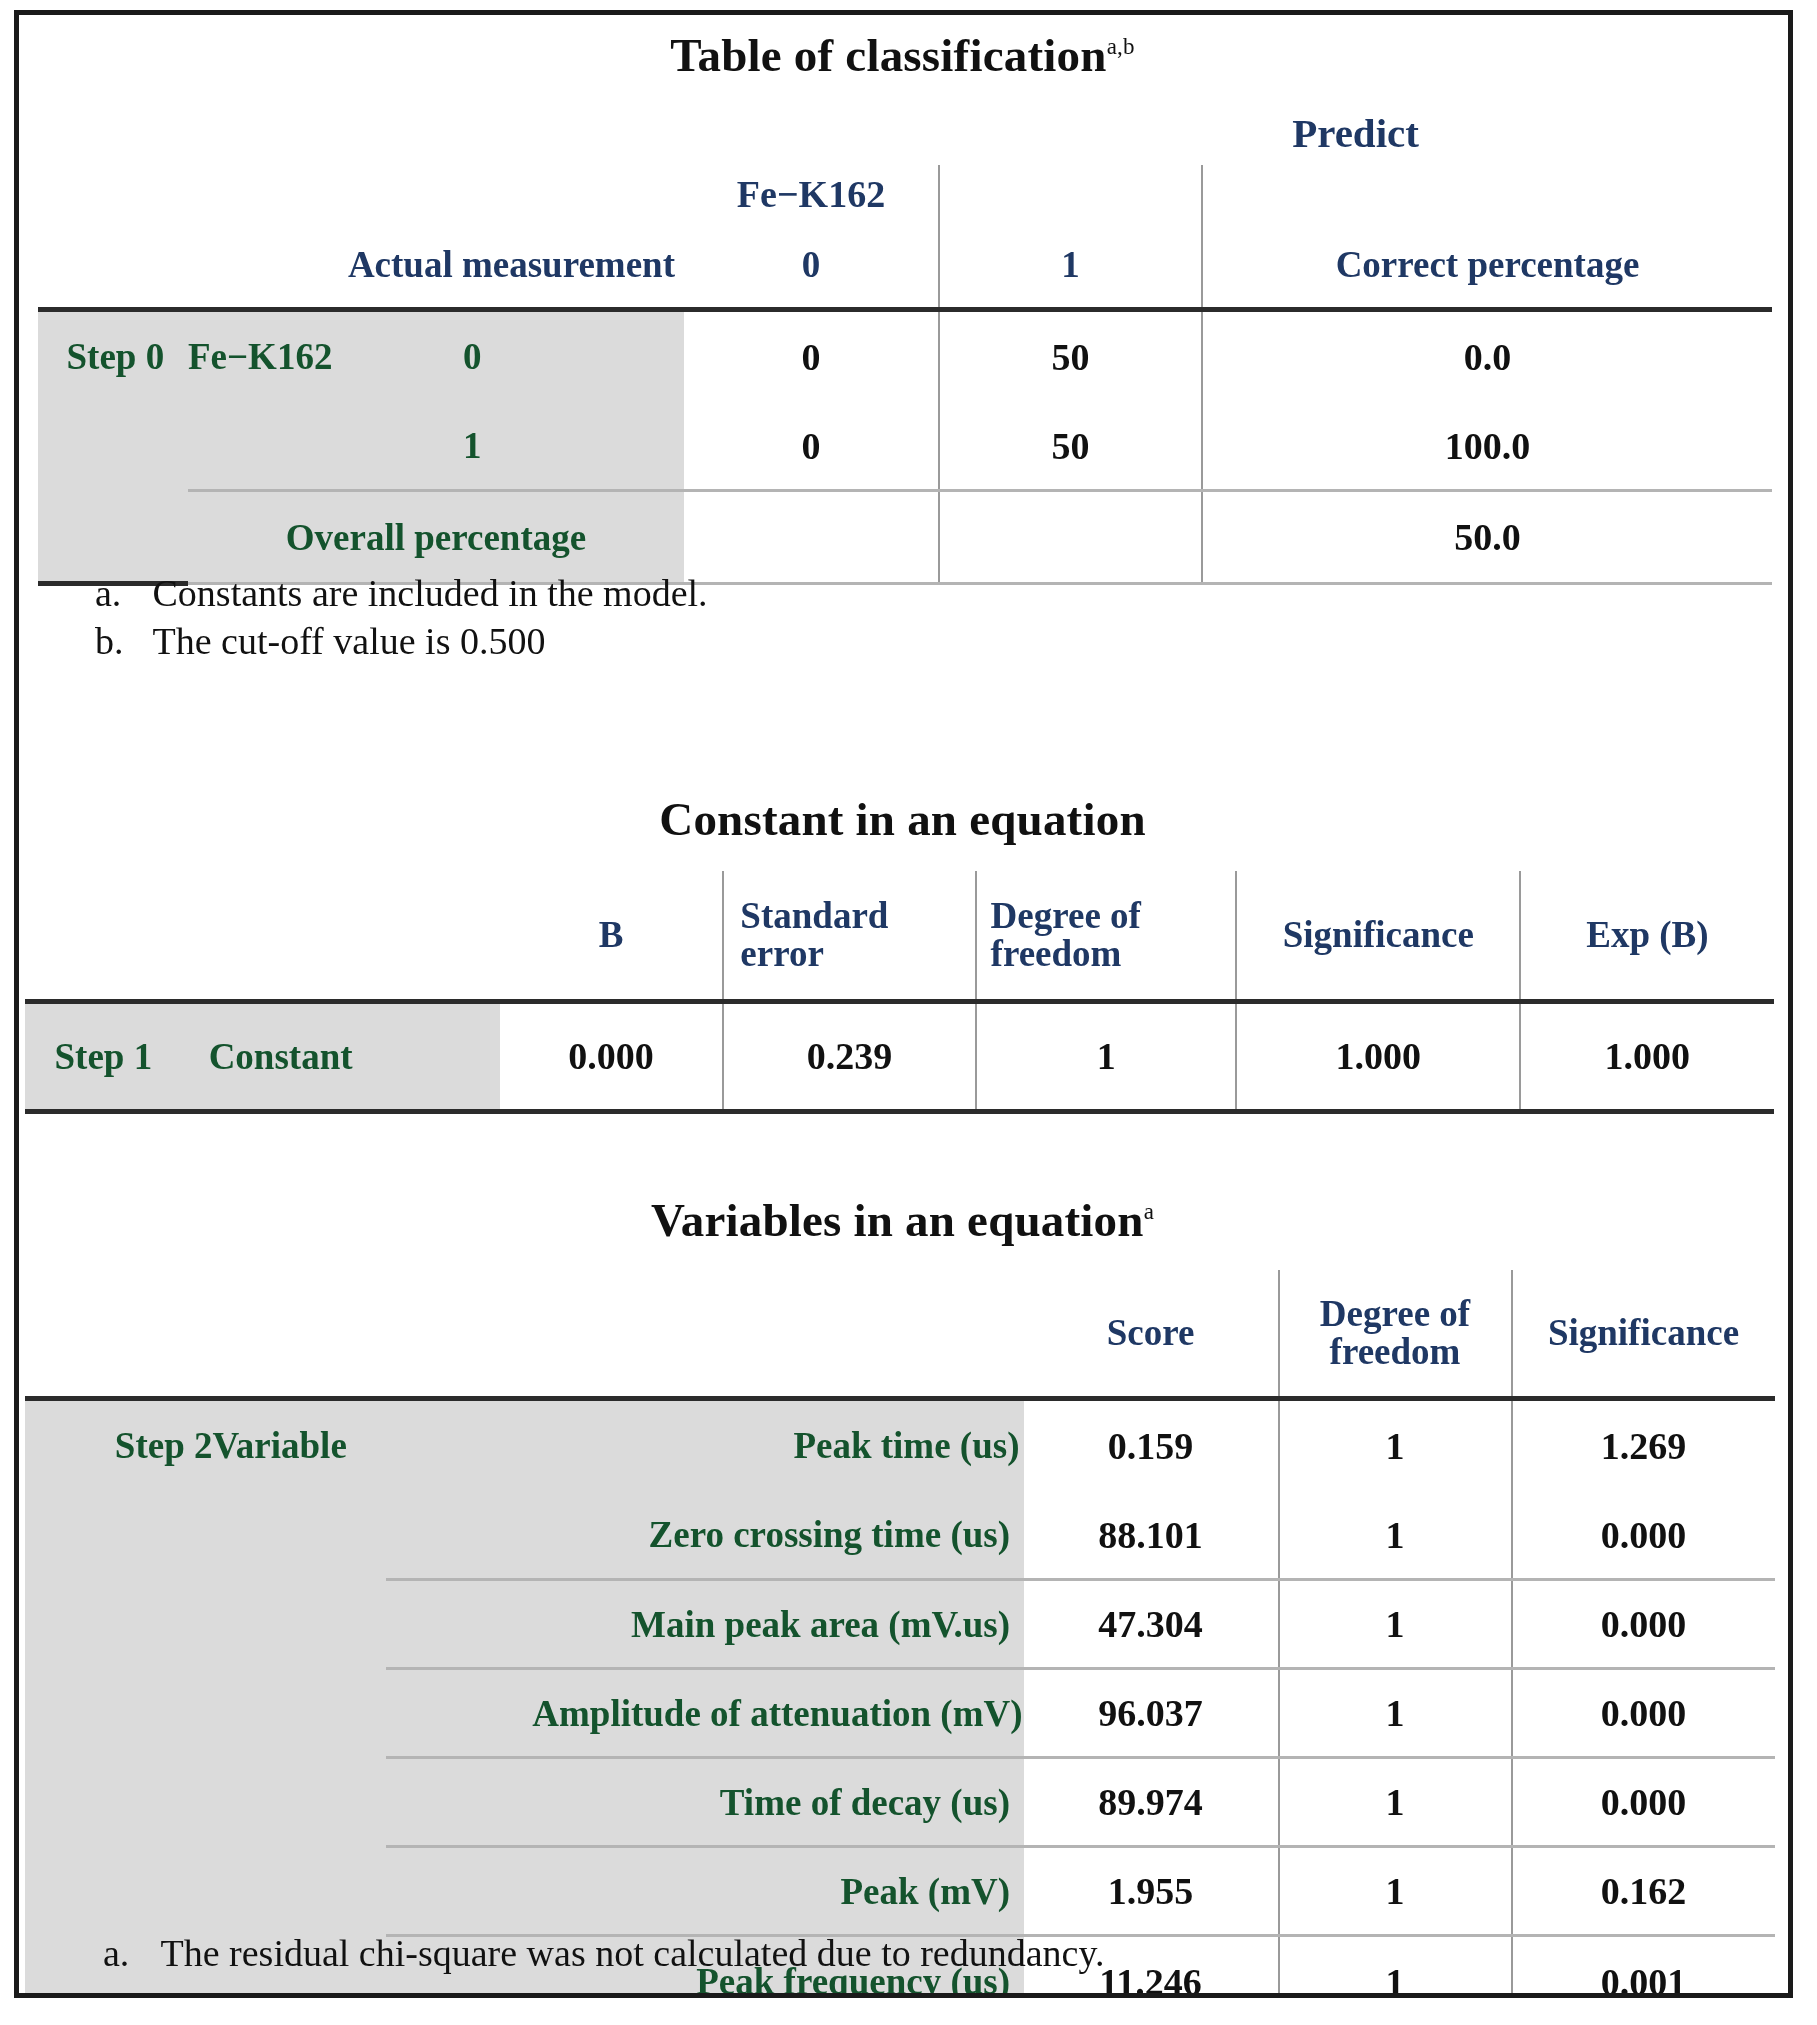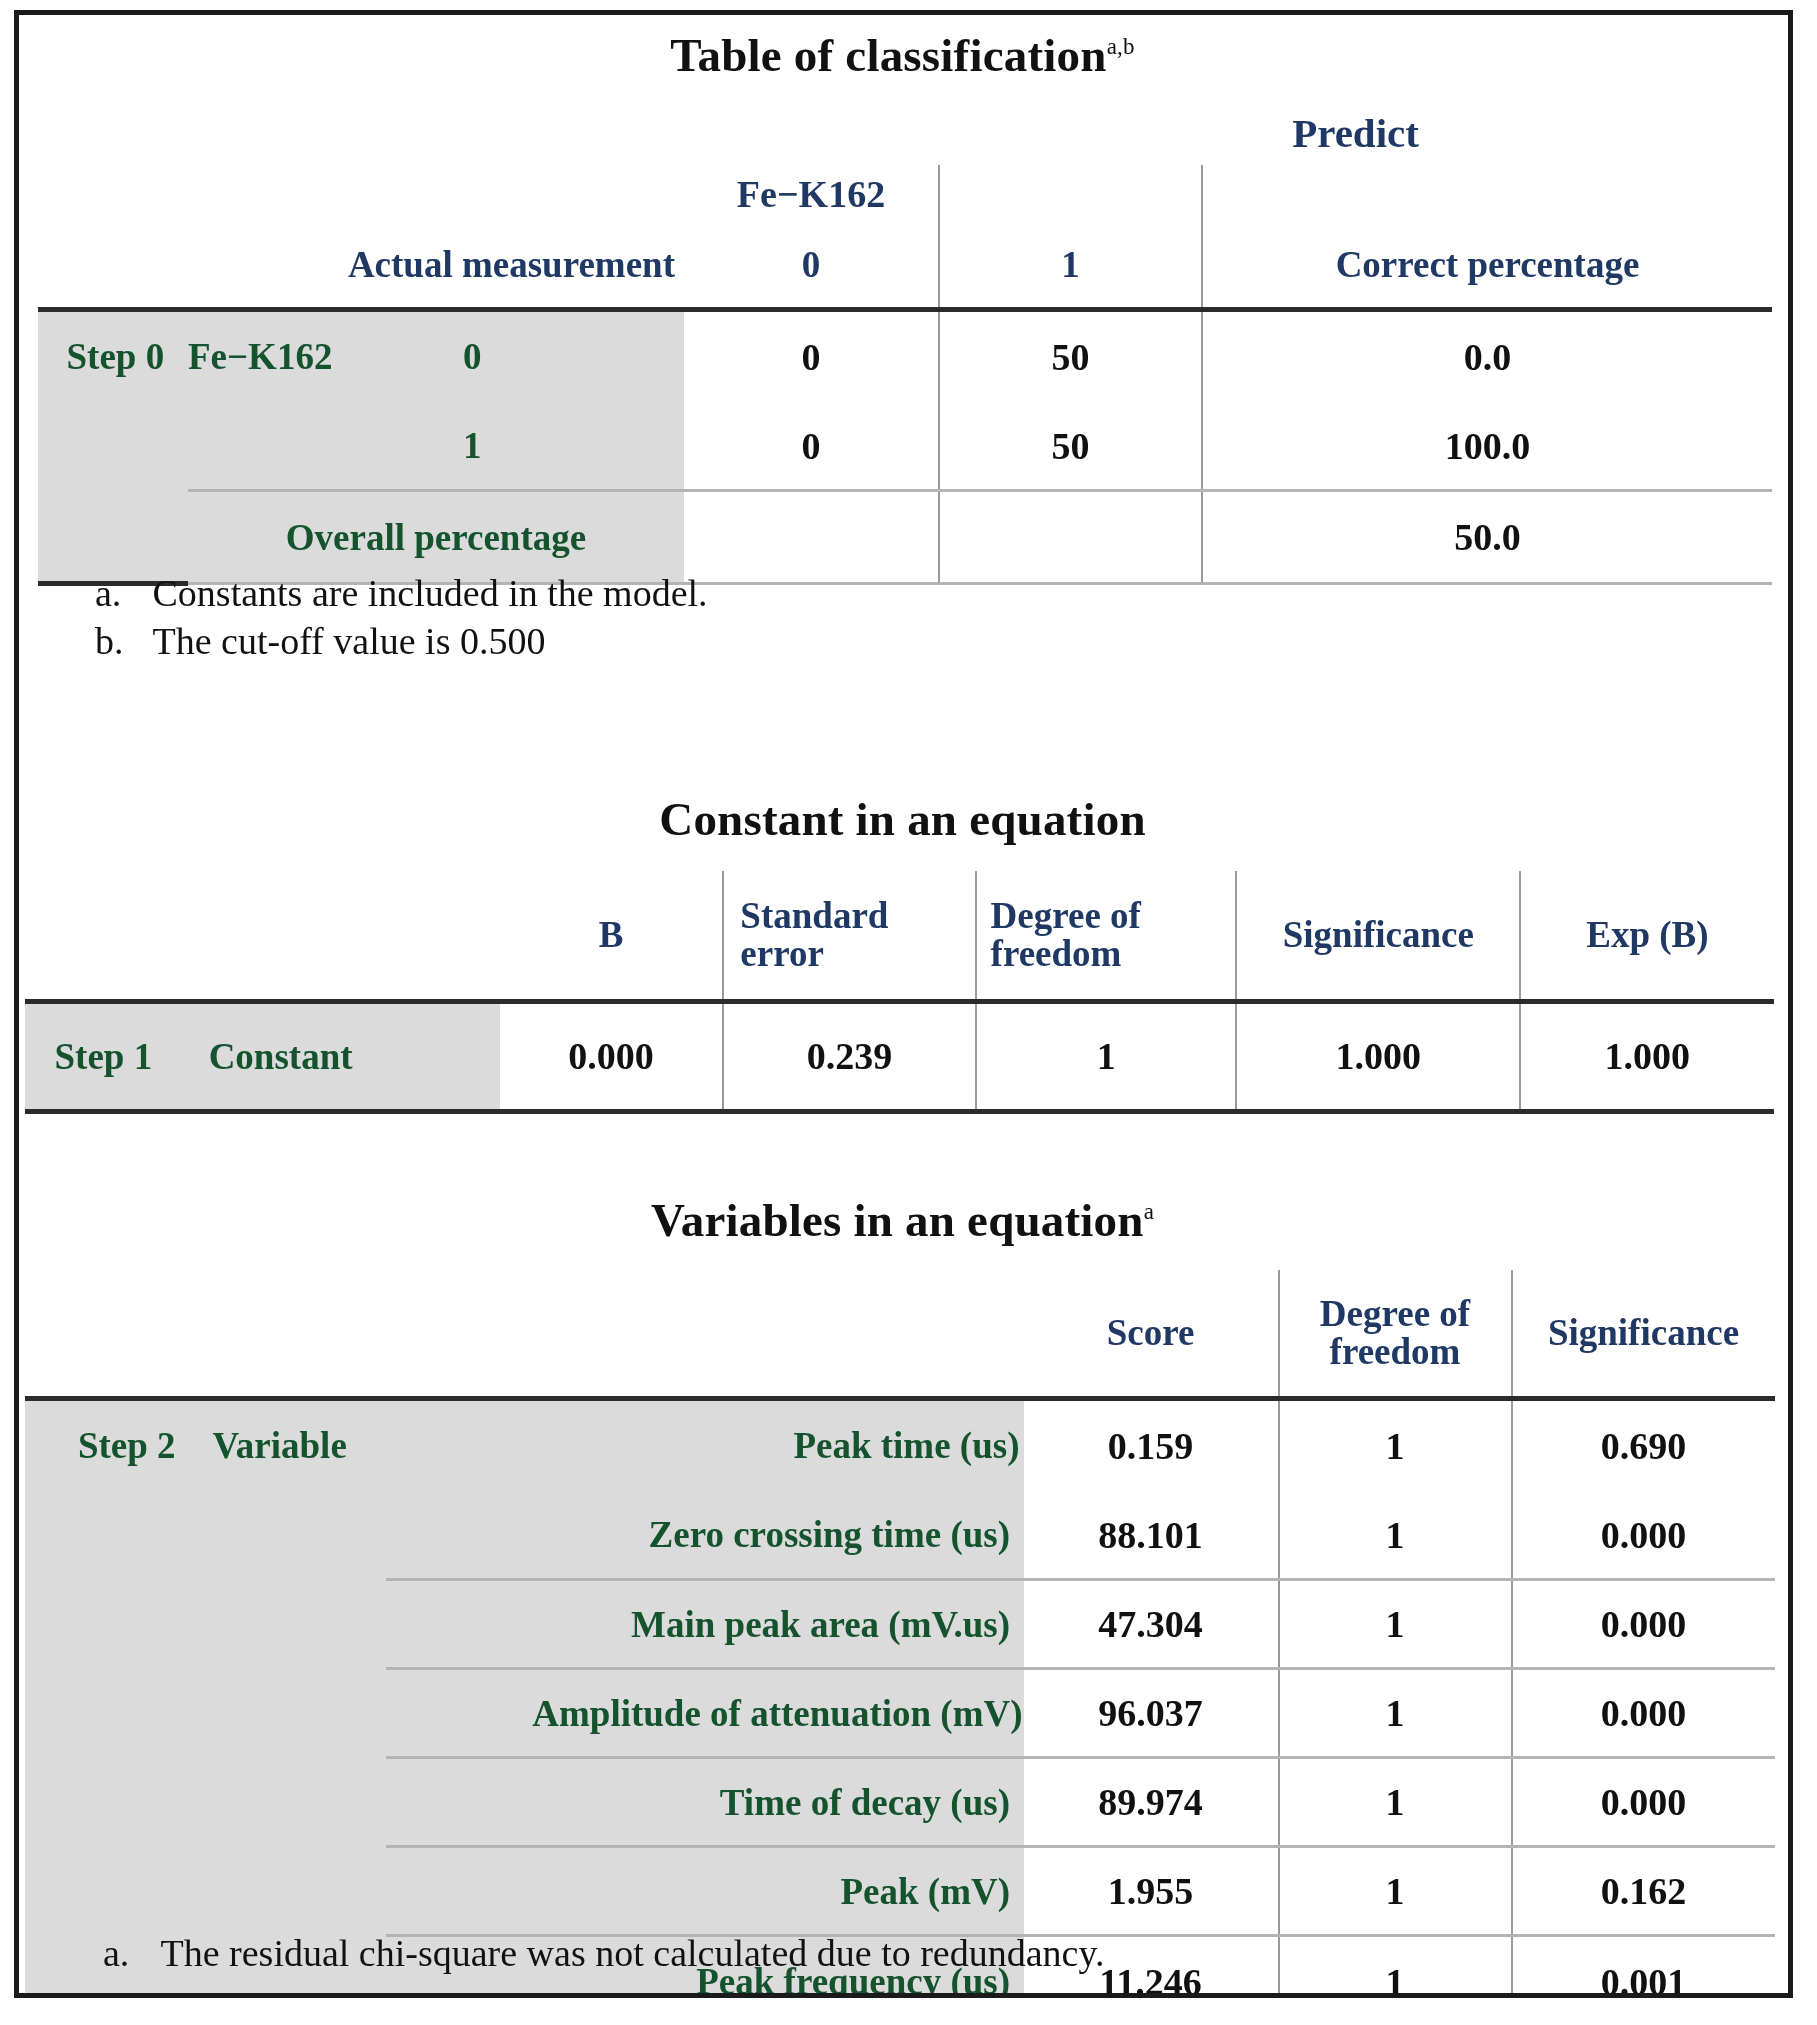--- a/index.html
+++ b/index.html
@@ -221,26 +221,26 @@
         <td colspan="3" style="height:126px"></td>
         <td class="hdr">Score</td>
         <td class="hdr vline">
           <span>Degree of</span><br>
           <span>freedom</span>
         </td>
         <td class="hdr vline">Significance</td>
       </tr>
 
       <tr>
-        <td class="shade rule-top lbl" style="height:90px;text-align:center;padding-left:16.5px">Step 2</td>
+        <td class="shade rule-top lbl" style="height:90px;text-align:right;padding-left:16.5px">Step 2</td>
         <td class="shade rule-top lbl" style="text-align:left">Variable</td>
         <td class="shade rule-top lbl hdr-r" style="padding-right:4px">Peak time (us)</td>
         <td class="val rule-top">0.159</td>
         <td class="val rule-top vline">1</td>
-        <td class="val rule-top vline">0.690</td>
+        <td class="val rule-top vline">1.269</td>
       </tr>
 
       <tr>
         <td class="shade" style="height:89px"></td>
         <td class="shade"></td>
         <td class="shade rule-thin lbl hdr-r" style="padding-right:13.5px">Zero crossing time (us)</td>
         <td class="val rule-thin">88.101</td>
         <td class="val rule-thin vline">1</td>
         <td class="val rule-thin vline">0.000</td>
       </tr>

